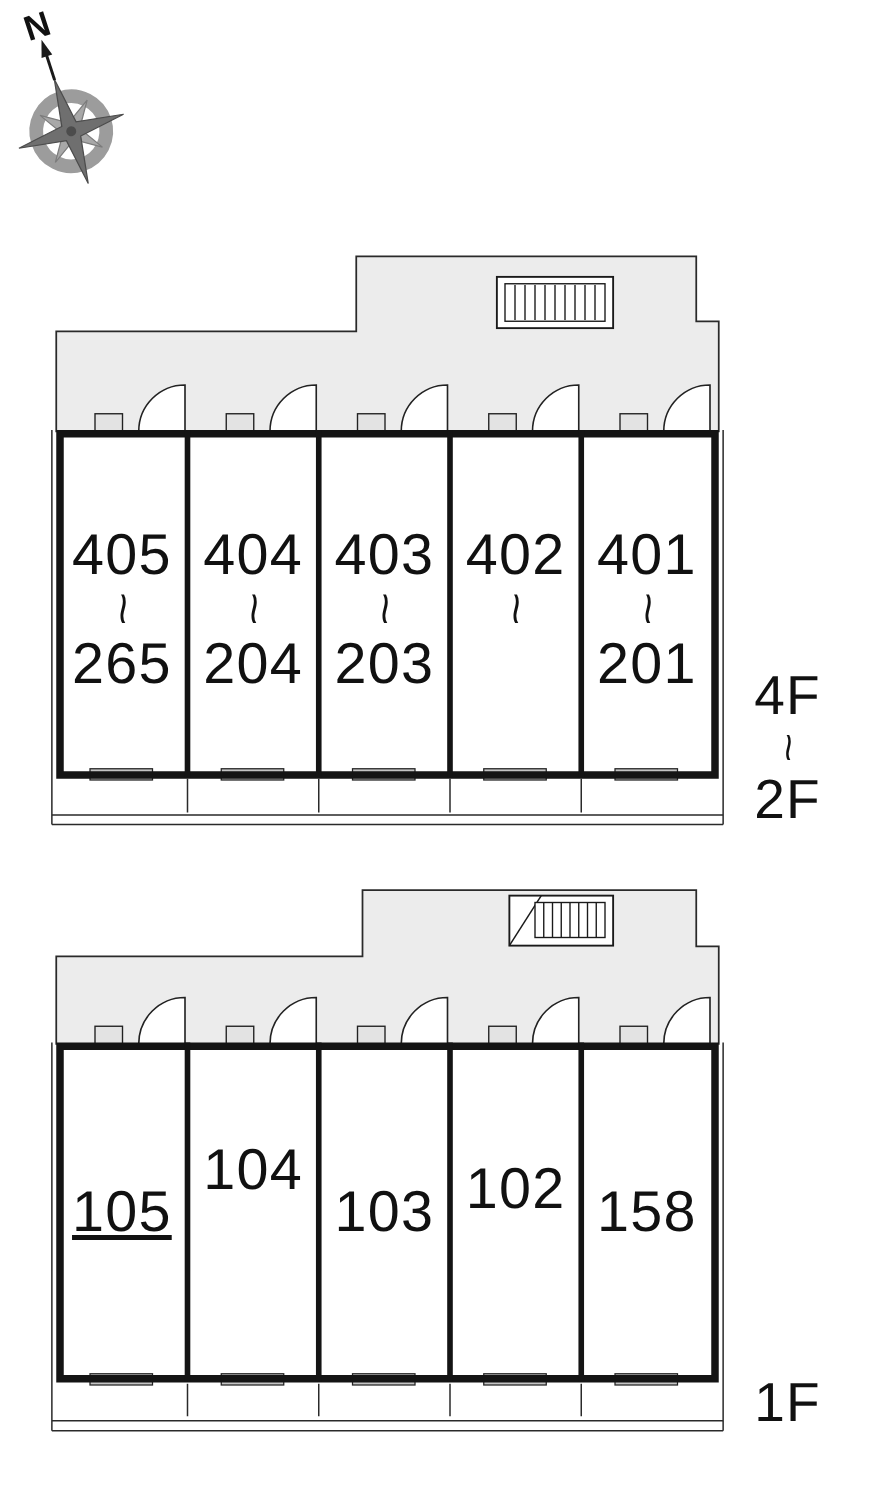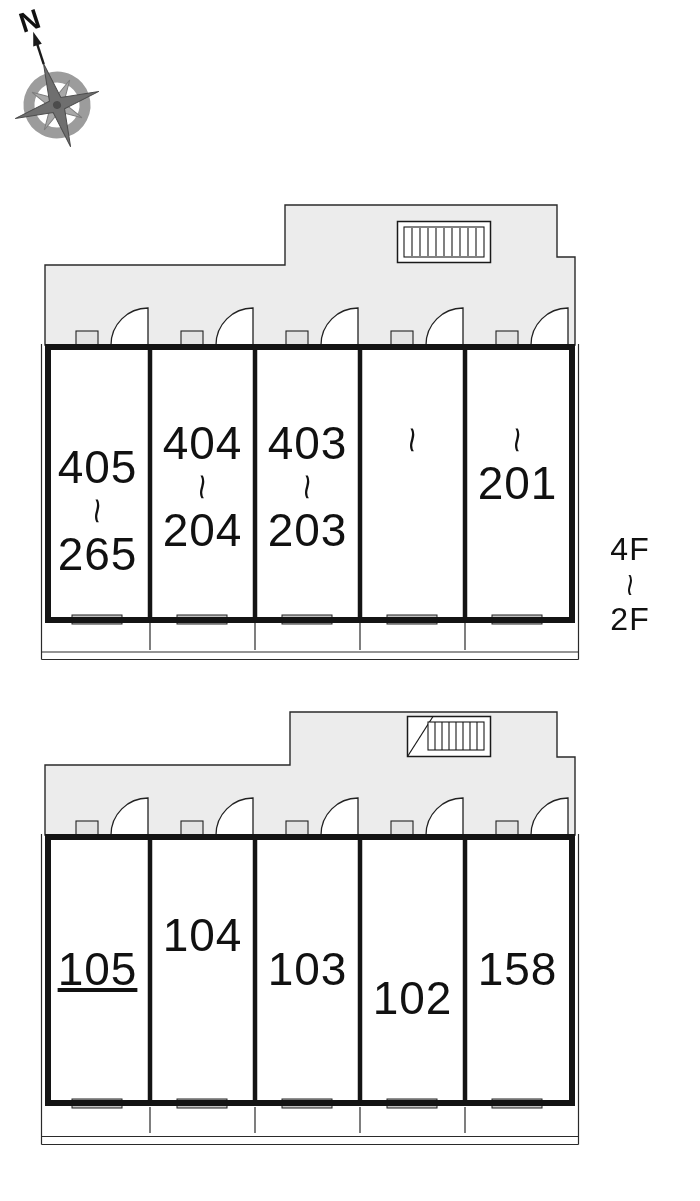--- a/index.html
+++ b/index.html
@@ -8,21 +8,21 @@
     font-family:"Liberation Sans","DejaVu Sans",sans-serif;overflow:hidden;color:#111;
   }
   #plan-svg{position:absolute;left:0;top:0;}
   .room-label{position:absolute;width:105px;display:flex;flex-direction:column;align-items:center;}
   .num{font-size:46px;line-height:1.02;letter-spacing:1px;white-space:nowrap;}
   .tilde{
     font-size:34px;line-height:1;height:36px;display:flex;align-items:center;justify-content:center;
     transform:rotate(90deg) scaleX(1.35);margin:2px 0;
   }
   .floor-label{position:absolute;display:flex;flex-direction:column;align-items:center;}
-  .floor-label .num{font-size:32px;line-height:1.12;letter-spacing:1px;}
+  .floor-label .num{font-size:44px;line-height:1.12;letter-spacing:1px;}
   .floor-label .tilde{font-size:30px;height:30px;}
 </style>
 </head>
 <body>
 
 <div id="canvas">
 
   <svg id="plan-svg" width="700" height="1201" viewBox="0 0 700 1201">
 
     <g transform="rotate(-18 57 105)">
@@ -108,59 +108,64 @@
         <path d="M358,835 L358,798 A37,37 0 0 0 321,835 Z" fill="#fff" stroke="#222" stroke-width="1.3"></path>
         <path d="M463,835 L463,798 A37,37 0 0 0 426,835 Z" fill="#fff" stroke="#222" stroke-width="1.3"></path>
         <path d="M568,835 L568,798 A37,37 0 0 0 531,835 Z" fill="#fff" stroke="#222" stroke-width="1.3"></path>
       </g>
 
       <path d="M45,837 H575 M48,834 V1106 M572,834 V1106 M45,1103 H575" stroke="#141414" stroke-width="6" fill="none"></path>
       <path d="M150,834 V1105 M255,834 V1105 M360,834 V1105 M465,834 V1105" stroke="#141414" stroke-width="4.5" fill="none"></path>
     </g>
   </svg>
 
-  <div class="room-label" style="left:45px;top:444px;">
+  <div class="room-label" style="left:45px;top:420px;">
     <span class="num">405</span>
     <span class="tilde">~</span>
     <span class="num">265</span>
   </div>
   <div class="room-label" style="left:150px;top:420px;justify-content:center;">
     <span class="num">404</span>
     <span class="tilde">~</span>
     <span class="num">204</span>
   </div>
   <div class="room-label" style="left:255px;top:420px;align-items:center;">
     <span class="num">403</span>
     <span class="tilde">~</span>
     <span class="num">203</span>
   </div>
   <div class="room-label" style="left:360px;top:420px;">
+    <span class="num">402</span>
     <span class="tilde">~</span>
   </div>
   <div class="room-label" style="left:465px;top:420px;">
+    <span class="num">401</span>
     <span class="tilde">~</span>
     <span class="num">201</span>
   </div>
 
   <div class="floor-label" style="left:586px;top:532px;width:88px;">
     <span class="num">4F</span>
     <span class="tilde">~</span>
     <span class="num">2F</span>
   </div>
 
   <div class="room-label" style="left:45px;top:946px;text-decoration:underline;">
     <span class="num">105</span>
   </div>
   <div class="room-label" style="left:150px;top:912px;">
     <span class="num">104</span>
   </div>
   <div class="room-label" style="left:255px;top:946px;align-items:center;">
     <span class="num">103</span>
   </div>
-  <div class="room-label" style="left:360px;top:975px;text-align:right;">
+  <div class="room-label" style="left:360px;top:927px;text-align:right;">
     <span class="num">102</span>
   </div>
   <div class="room-label" style="left:465px;top:946px;">
     <span class="num">158</span>
   </div>
 
+  <div class="floor-label" style="left:590px;top:1098px;width:80px;">
+    <span class="num">1F</span>
+  </div>
 
 </div>
 
 </body></html>

